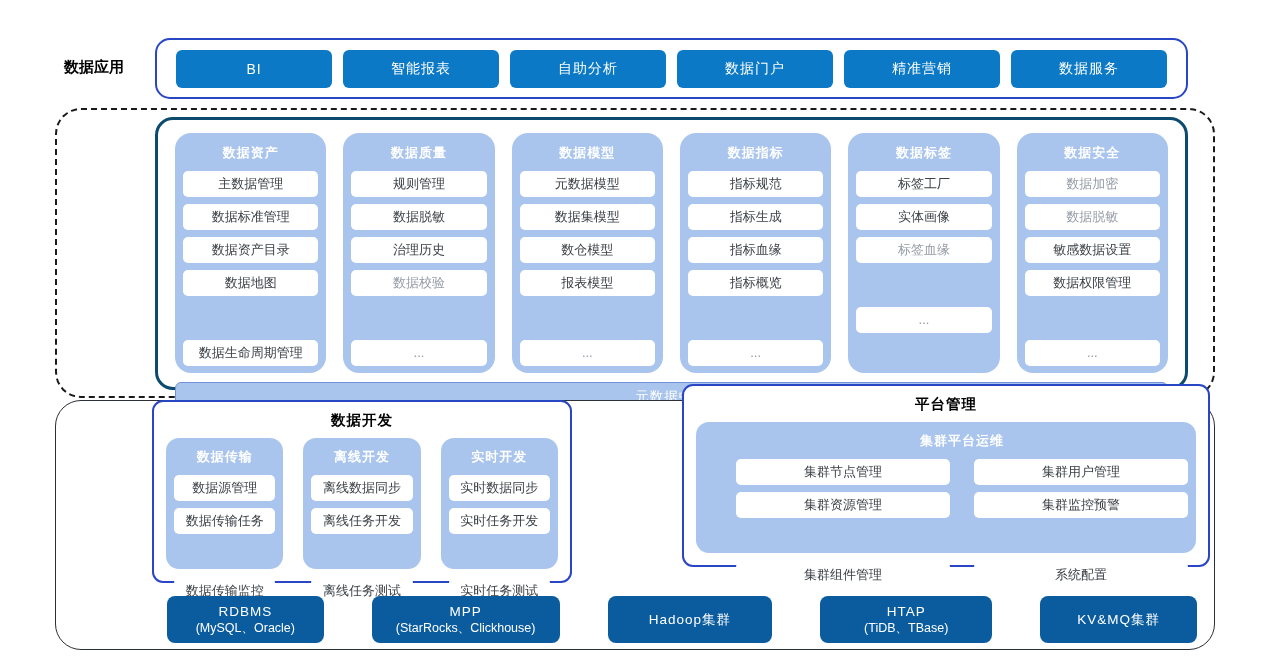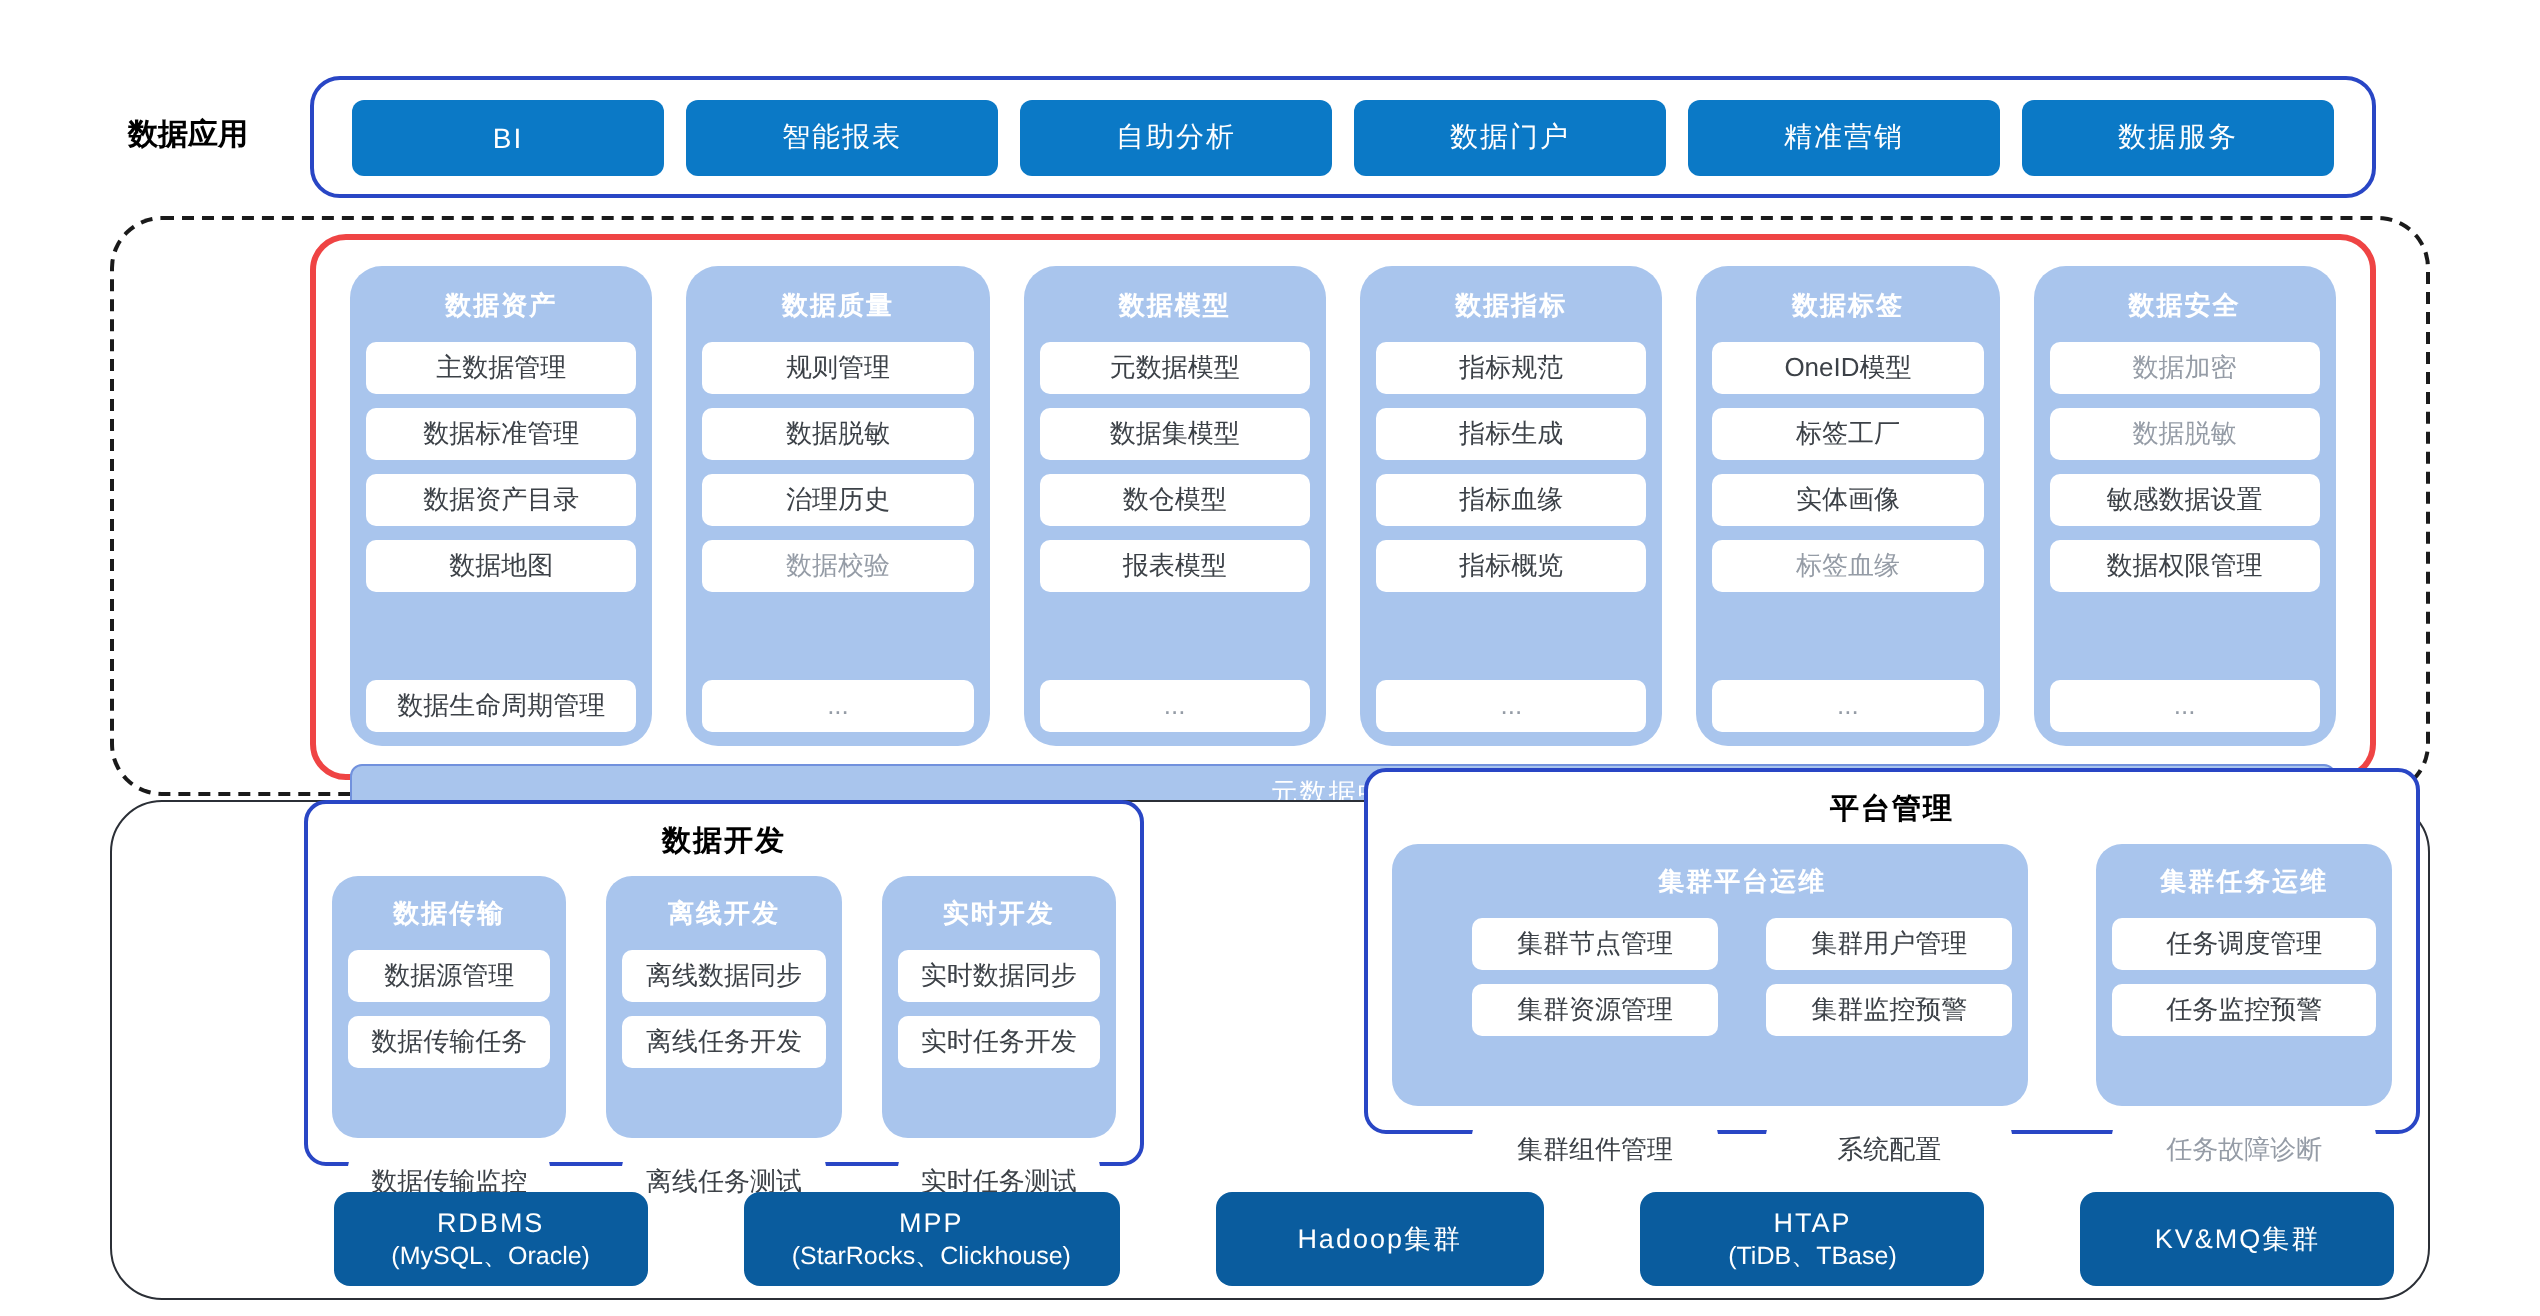--- a/index.html
+++ b/index.html
@@ -21,21 +21,21 @@
     flex:1;height:38px;background:#0b79c6;border-radius:6px;color:#fff;
     font-size:14px;display:flex;align-items:center;justify-content:center;letter-spacing:1px;
   }
   
   .mgmt-dashed{
     position:absolute;left:55px;top:108px;width:1160px;height:290px;
     border:2px dashed #1a1a1a;border-radius:26px;box-sizing:border-box;background:#fff;
   }
   .mgmt-inner{
     position:absolute;left:155px;top:117px;width:1033px;height:273px;
-    border:3px solid #ef4444;border-radius:18px;box-sizing:border-box;background:#fff;
+    border:3px solid #0c4a6e;border-radius:18px;box-sizing:border-box;background:#fff;
     padding:13px 17px 11px;display:flex;flex-direction:column;
   }
   .mg-cols{display:flex;gap:17px;flex:1;}
   .mg-col{
     flex:1;background:#a9c5ed;border-radius:16px;padding:7px 8px;box-sizing:border-box;
   }
   .col-header{
     color:#fff;font-weight:bold;font-size:13px;text-align:center;margin:4px 0 9px;letter-spacing:1px;
   }
   .col-item{
@@ -131,21 +131,20 @@
       <div class="col-header">数据指标</div>
       <div class="col-item">指标规范</div>
       <div class="col-item">指标生成</div>
       <div class="col-item">指标血缘</div>
       <div class="col-item">指标概览</div>
       <div class="col-item muted">...</div>
     </div>
 
     <div class="mg-col">
       <div class="col-header">数据标签</div>
-      <div class="col-item">OneID模型</div>
       <div class="col-item">标签工厂</div>
       <div class="col-item">实体画像</div>
       <div class="col-item muted">标签血缘</div>
       <div class="col-item muted">...</div>
     </div>
 
     <div class="mg-col">
       <div class="col-header">数据安全</div>
       <div class="col-item muted">数据加密</div>
       <div class="col-item muted">数据脱敏</div>
@@ -195,26 +194,20 @@
           <div class="col-item">集群资源管理</div>
           <div class="col-item">集群组件管理</div>
         </div>
         <div class="plat-sub-col">
           <div class="col-item">集群用户管理</div>
           <div class="col-item">集群监控预警</div>
           <div class="col-item">系统配置</div>
         </div>
       </div>
     </div>
-    <div class="sub-col">
-      <div class="col-header">集群任务运维</div>
-      <div class="col-item">任务调度管理</div>
-      <div class="col-item">任务监控预警</div>
-      <div class="col-item muted">任务故障诊断</div>
-    </div>
   </div>
 </div>
 
 <div class="storage-row">
   <div class="storage-btn sb-0">
     <span class="l1">RDBMS</span>
     <span class="l2">(MySQL、Oracle)</span>
   </div>
   <div class="storage-btn sb-1">
     <span class="l1">MPP</span>

